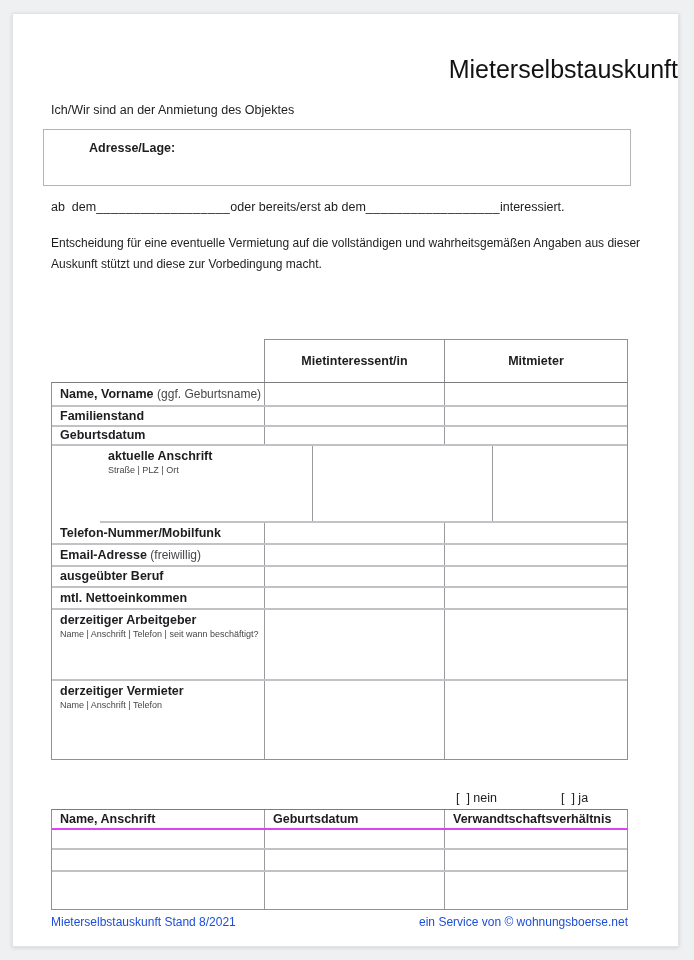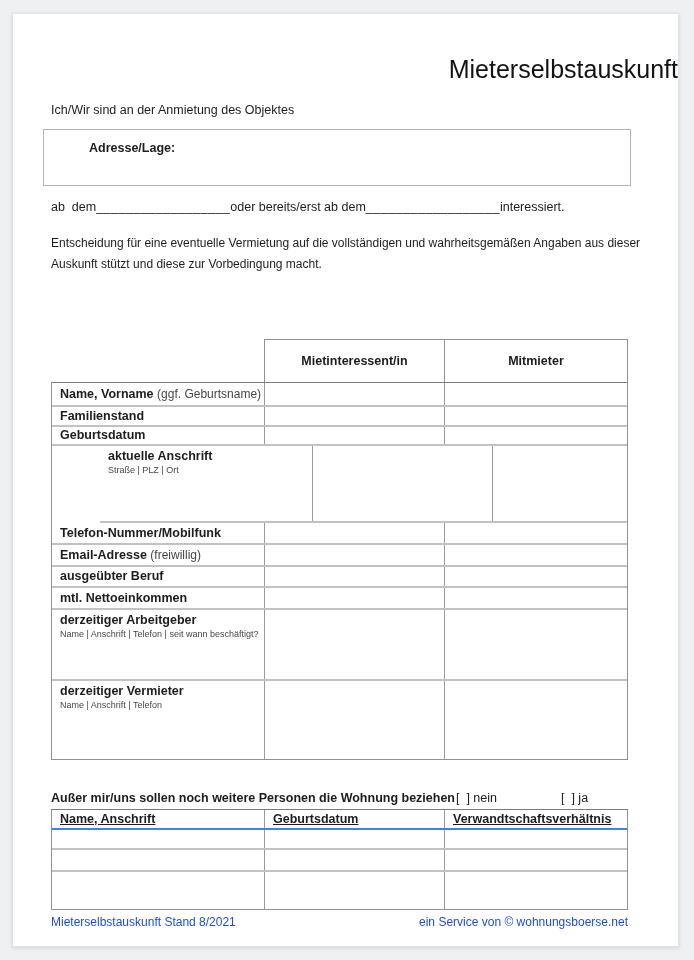--- a/index.html
+++ b/index.html
@@ -92,21 +92,21 @@
   .ptable {
     top: 795px; left: 38px; width: 577px;
     border: 1px solid #919195; border-top: 1px solid #7c7c80;
   }
   .prow { display: flex; border-bottom: 2px solid #c2c2c6; }
   .prow:last-child { border-bottom: none; }
   .pcell { padding-left: 8px; display: flex; align-items: center; }
   .pc1 { width: 213px; border-right: 1px solid #9a9a9e; }
   .pc2 { width: 180px; border-right: 1px solid #9a9a9e; }
   .pc3 { flex: 1; }
-  .prow.phead { border-bottom: 2px solid #3b82f6; text-decoration: underline; }
+  .prow.phead { border-bottom: 2px solid #d946ef; }
   .prow.phead .pcell { font-size: 12.5px; font-weight: 700; }
   .ph20 { height: 20px; } .ph22 { height: 22px; } .ph37 { height: 37px; }
 
   .footer {
     top: 901px; left: 38px; width: 577px;
     display: flex; justify-content: space-between;
     font-size: 12px; color: #1d4ed8;
   }
 </style>
 </head>
@@ -217,21 +217,20 @@
             <span class="note-block">Name | Anschrift | Telefon</span>
           </div>
         <div class="mcell-in1"></div>
         <div class="mcell-in2"></div>
       </div>
 
     </div>
   </div>
 
   <div class="abs persons-heading">
-    <span class="head-text">Außer mir/uns sollen noch weitere Personen die Wohnung beziehen</span>
     <span class="opt opt-no">[  ] nein</span>
     <span class="opt opt-yes">[  ] ja</span>
   </div>
 
   <div class="abs ptable">
     <div class="prow phead ph20">
       <div class="pcell pc1">Name, Anschrift</div>
       <div class="pcell pc2">Geburtsdatum</div>
       <div class="pcell pc3">Verwandtschaftsverhältnis</div>
     </div>

